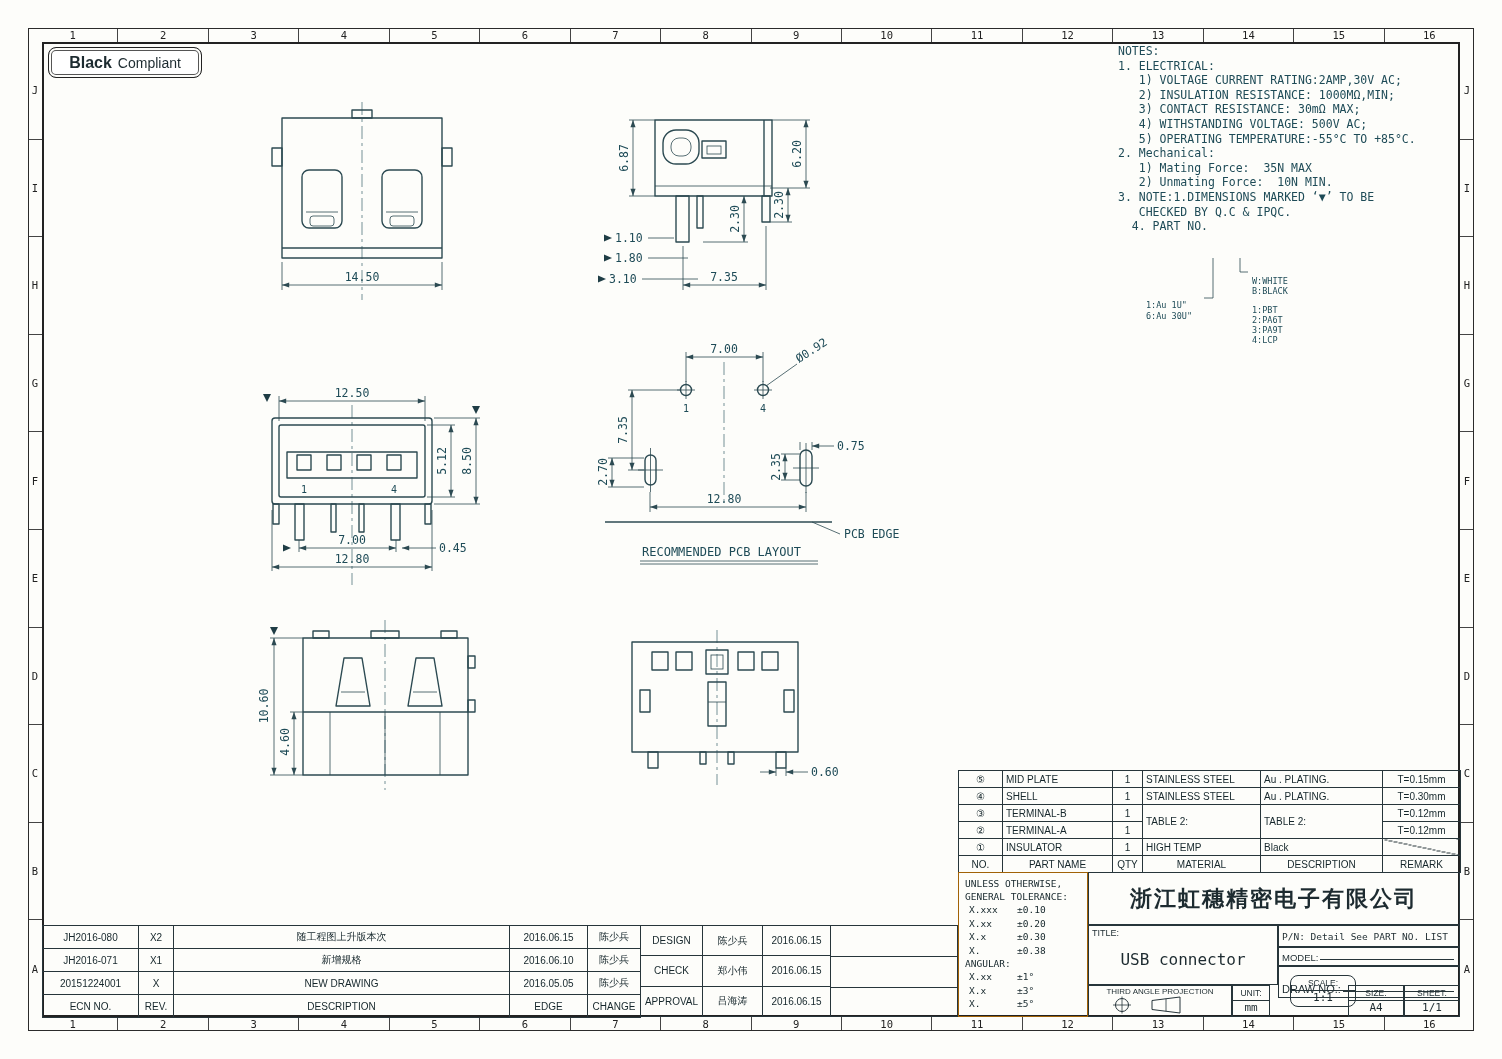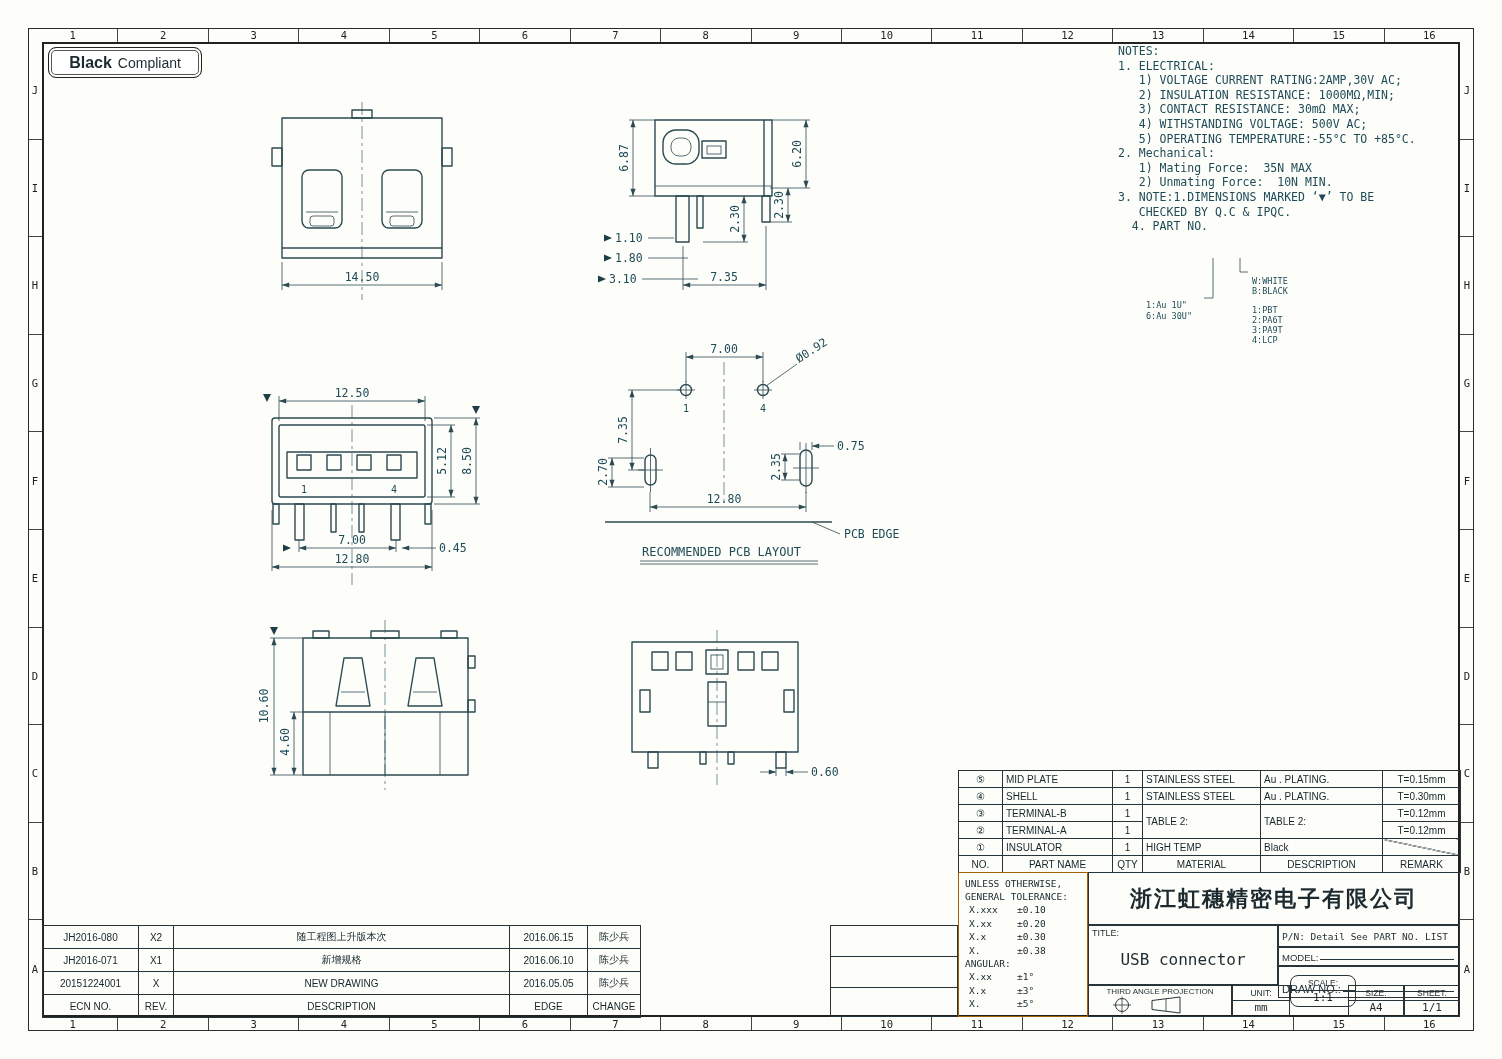--- a/index.html
+++ b/index.html
@@ -73,21 +73,21 @@
           display:flex;align-items:center;padding:0 3px;}
   .modelcell{left:190px;top:75px;width:182px;height:19px;font-size:9.5px;display:flex;align-items:flex-end;padding:0 3px 2px;}
   .drawcell{left:190px;top:94px;width:182px;height:32px;font-size:11px;display:flex;align-items:flex-end;padding:0 3px 2px;}
   .fill-line{flex:1;border-bottom:1px solid #27353a;margin:0 2px 3px 2px;}
   .projcell{left:0;top:113px;width:144px;height:32px;text-align:center;}
   .projcell .lbl{font-size:8px;display:block;margin-top:1px;}
   .stk .lbl2{position:absolute;left:0;right:0;top:0;height:14px;border-bottom:1px solid #27353a;
              font-size:8.5px;display:flex;align-items:center;justify-content:center;}
   .stk .val2{position:absolute;left:0;right:0;bottom:0;height:17px;font-size:11px;
              display:flex;align-items:center;justify-content:center;font-family:"DejaVu Sans Mono",monospace;}
-  #unitcell{left:144px;top:113px;width:58px;height:32px;}
+  #unitcell{left:144px;top:113px;width:38px;height:32px;}
   #scalecell{left:202px;top:103px;width:66px;height:32px;border-radius:8px;}
   #sizecell{left:260px;top:113px;width:56px;height:32px;}
   #sheetcell{left:316px;top:113px;width:56px;height:32px;}
 </style>
 </head>
 <body>
 
 <div class="page">
 
   <div class="gstrip" id="grid-top">
@@ -526,20 +526,44 @@
     <div class="cell stk" id="sizecell">
       <div class="lbl2">SIZE:</div>
       <div class="val2">A4</div>
     </div>
     <div class="cell stk" id="sheetcell">
       <div class="lbl2">SHEET:</div>
       <div class="val2">1/1</div>
     </div>
   </div>
 
+  <table class="app-table" style="left:640px;top:925px;width:190px;height:92px;">
+    <colgroup>
+        <col style="width:62px">
+        <col style="width:60px">
+        <col style="width:68px">
+      </colgroup>
+    <tbody>
+        <tr>
+      <td>DESIGN</td>
+      <td class="cjk">陈少兵</td>
+      <td>2016.06.15</td>
+    </tr>
+    <tr>
+      <td>CHECK</td>
+      <td class="cjk">郑小伟</td>
+      <td>2016.06.15</td>
+    </tr>
+    <tr>
+      <td>APPROVAL</td>
+      <td class="cjk">吕海涛</td>
+      <td>2016.06.15</td>
+    </tr>
+  </tbody>
+    </table>
   <div class="ext-col">
     <div class="hline" style="top:30px;"></div>
     <div class="hline" style="top:61px;"></div>
   </div>
 
   <table class="rev-table" style="left:42px;top:925px;width:598px;height:92px;">
     <colgroup>
         <col style="width:96px">
         <col style="width:35px">
         <col style="width:336px">

